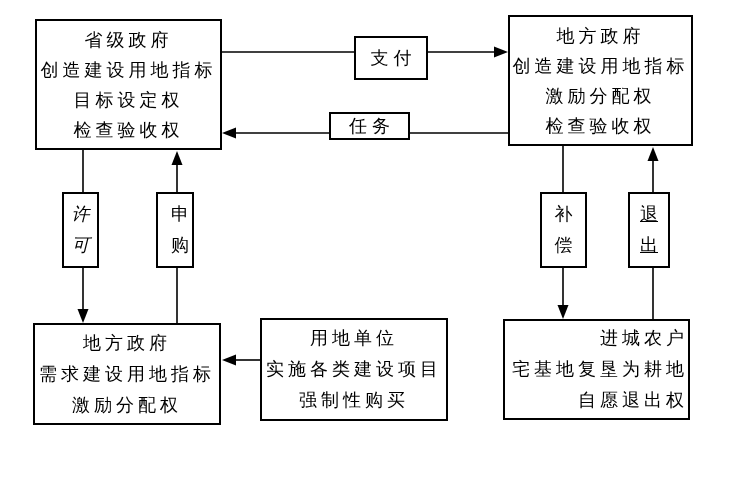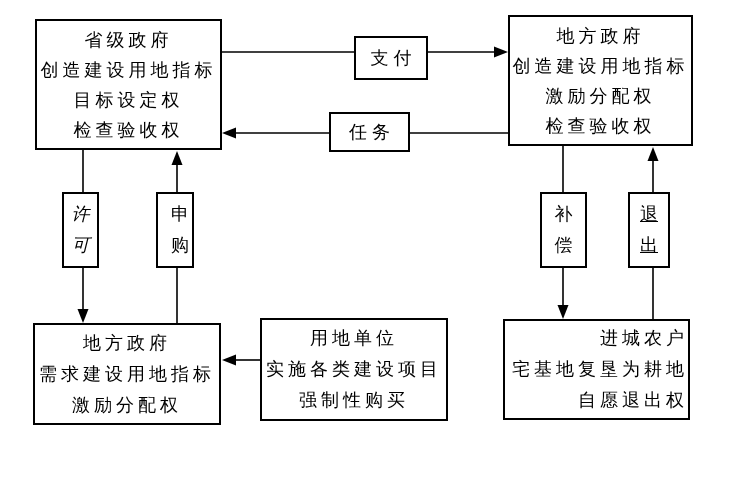--- a/index.html
+++ b/index.html
@@ -143,21 +143,21 @@
     <div class="nline">地方政府</div>
     <div class="nline">创造建设用地指标</div>
     <div class="nline">激励分配权</div>
     <div class="nline">检查验收权</div>
   </div>
 
   <div class="elabel" style="left:330px; top:36px; width:74px; height:44px;margin-left:24px;">
     <span class="htxt">支付</span>
   </div>
 
-  <div class="elabel" style="left:329px; top:112px; width:81px; height:40px;">
+  <div class="elabel" style="left:329px; top:112px; width:81px; height:28px;">
     <span class="htxt">任务</span>
   </div>
 
   <div class="elabel" style="left:62px; top:192px; width:37px; height:76px;font-style:italic;">
     <span class="vtxt">许可</span>
   </div>
 
   <div class="elabel" style="left:156px; top:192px; width:38px; height:76px;padding-left:10px;">
     <span class="vtxt">申购</span>
   </div>

